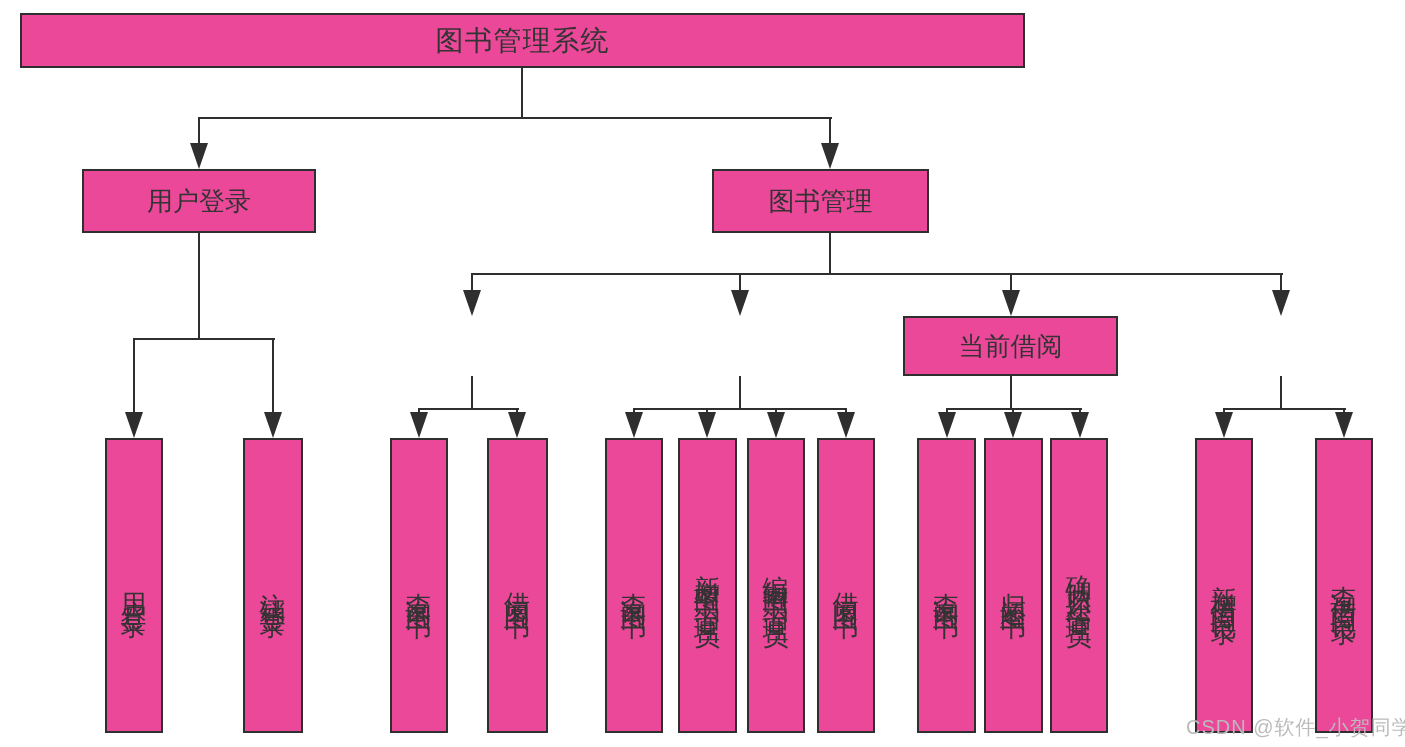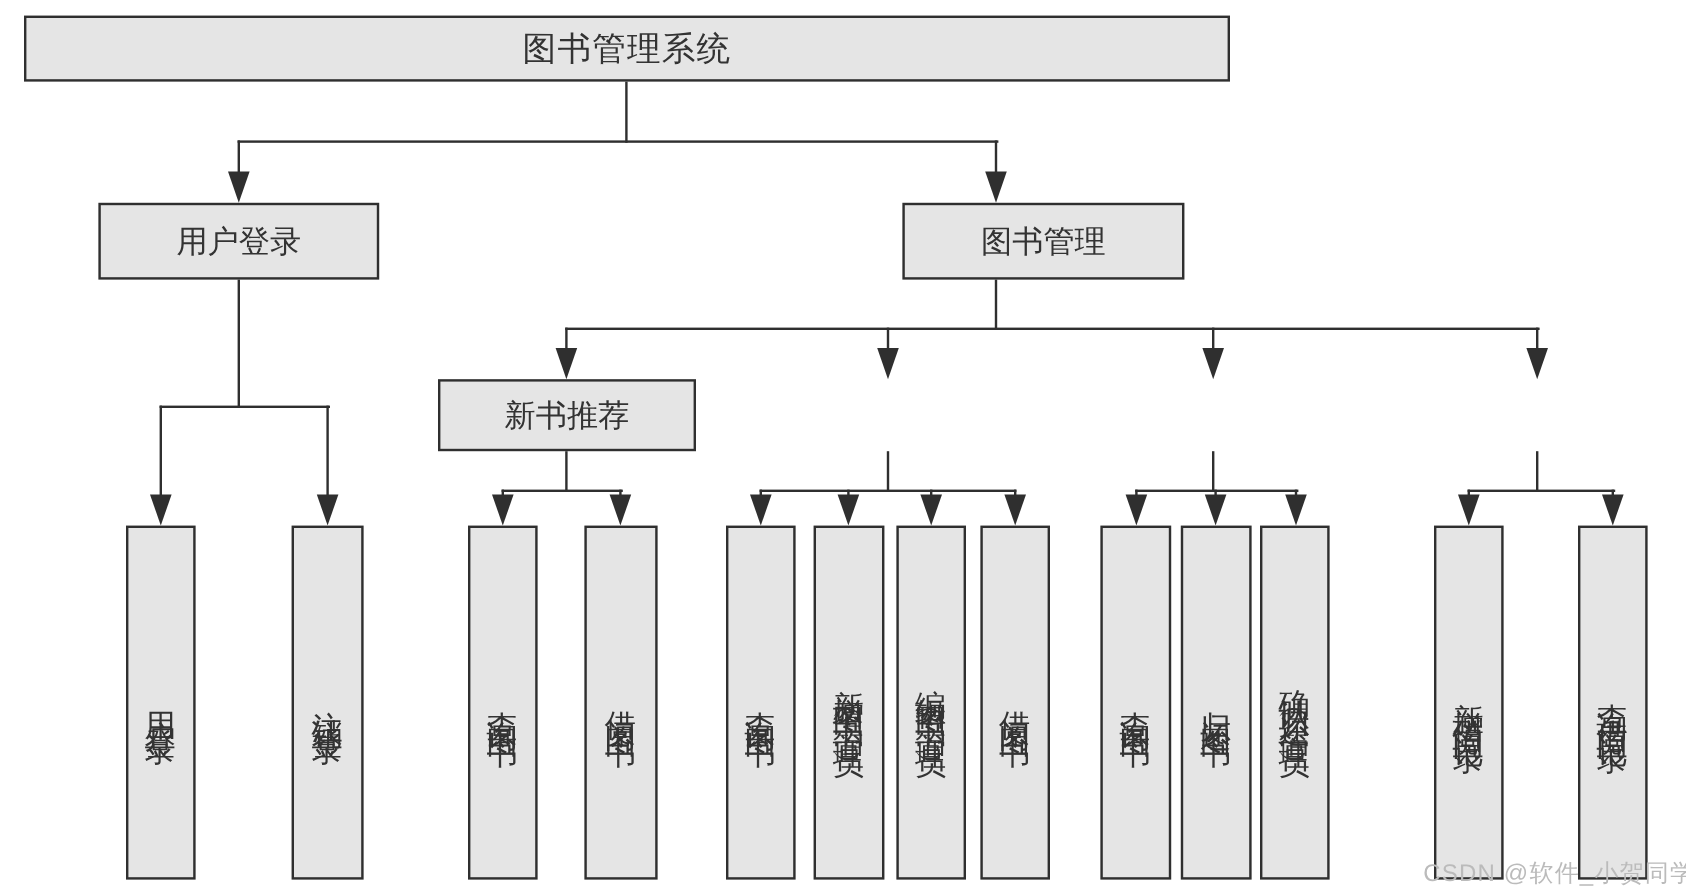--- a/index.html
+++ b/index.html
@@ -7,21 +7,21 @@
     position:relative;
     width:1405px;height:747px;
     background:#ffffff;
     font-family:"Liberation Sans","DejaVu Sans",sans-serif;
     overflow:hidden;
   }
   .box{
     position:absolute;
     box-sizing:border-box;
     border:2px solid #2f2f2f;
-    background:#e5e5e5;
+    background:#ec4899;
     display:flex;
     align-items:center;
     justify-content:center;
   }
   .box span{
     color:#333333;
     font-size:26px;
     white-space:nowrap;
   }
   .box.root span{font-size:28px;letter-spacing:1px;}
@@ -54,26 +54,26 @@
 
 <div id="canvas">
 
   <div class="box root" style="left:20px;top:13px;width:1005px;height:55px">
     <span>图书管理系统</span>
   </div>
 
   <div class="box" style="left:82px;top:169px;width:234px;height:64px">
     <span>用户登录</span>
   </div>
-  <div class="box" style="left:752px;top:169px;width:235px;height:64px">
+  <div class="box" style="left:712px;top:169px;width:217px;height:64px">
     <span>图书管理</span>
   </div>
 
-  <div class="box" style="left:365px;top:316px;width:215px;height:60px">
-    <span>新书推荐</span>
+  <div class="box" style="left:903px;top:316px;width:215px;height:60px">
+    <span>当前借阅</span>
   </div>
 
   <div class="box v" style="left:105px;top:438px;width:58px;height:295px">
     <span>用户登录</span>
   </div>
   <div class="box v" style="left:243px;top:438px;width:60px;height:295px">
     <span>注销登录</span>
   </div>
   <div class="box v" style="left:390px;top:438px;width:58px;height:295px">
     <span>查询图书</span>

